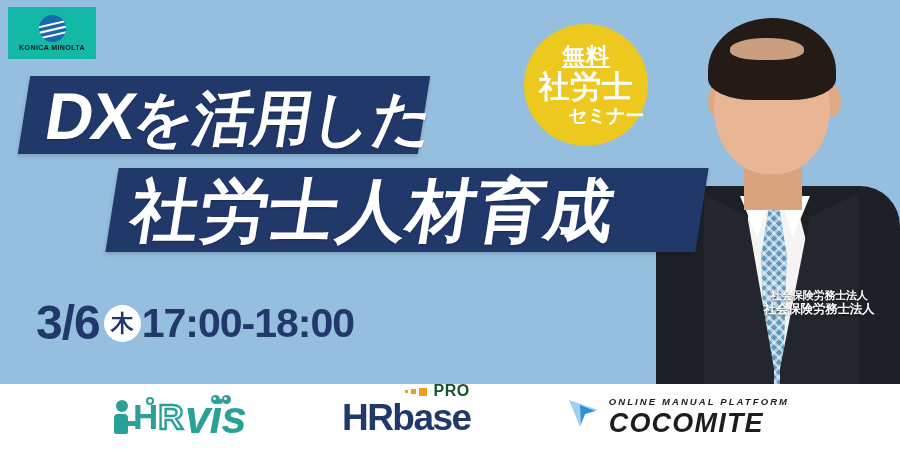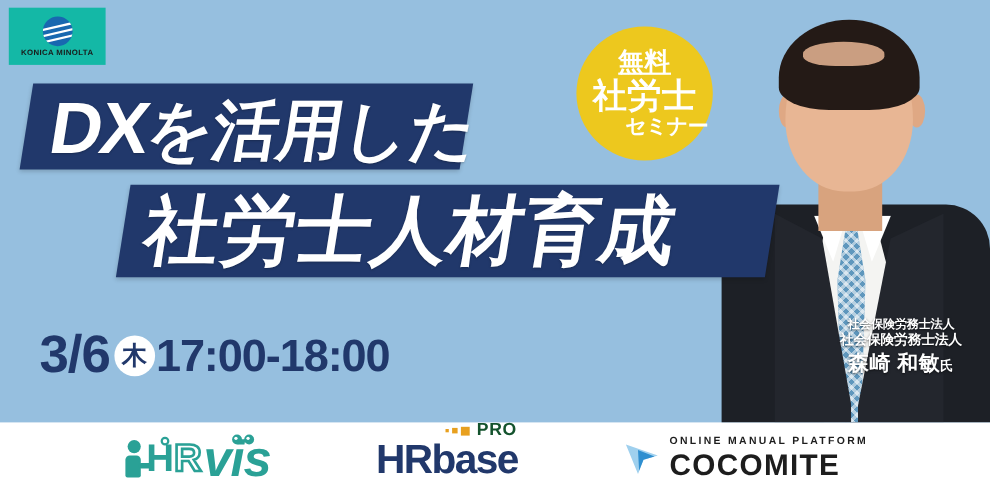--- a/index.html
+++ b/index.html
@@ -397,22 +397,23 @@
     display: block;
     background: #e8a01e;
   }
   .hrb-squares span:nth-child(1) { width: 3px; height: 3px; }
   .hrb-squares span:nth-child(2) { width: 5px; height: 5px; }
   .hrb-squares span:nth-child(3) { width: 8px; height: 8px; }
 
   
   .logo-cocomite {
     display: flex;
-    align-items: center;
+    align-items: flex-start;
     gap: 8px;
+    font-style: italic;
   }
   .coco-cursor {
     width: 34px; height: 32px;
     position: relative;
   }
   .coco-text { line-height: 1; }
   .coco-top {
     font-size: 9.5px;
     letter-spacing: 2.1px;
     color: #1d1d1d;
@@ -469,21 +470,20 @@
 
   <div class="date-row">
     <span class="date-main">3/6</span>
     <span class="date-day">木</span>
     <span class="date-time">17:00-18:00</span>
   </div>
 
   <div class="speaker">
     <div class="sp-org1">社会保険労務士法人</div>
     <div class="sp-org2">社会保険労務士法人</div>
-    <div class="sp-name"><span>森崎 和敏</span><span class="suffix">氏</span></div>
   </div>
 
   <div class="footer">
 
     <div class="logo-hrvis">
       <span class="hrv-person">
         <span class="head"></span>
         <span class="body"></span>
         <span class="arm"></span>
       </span>

